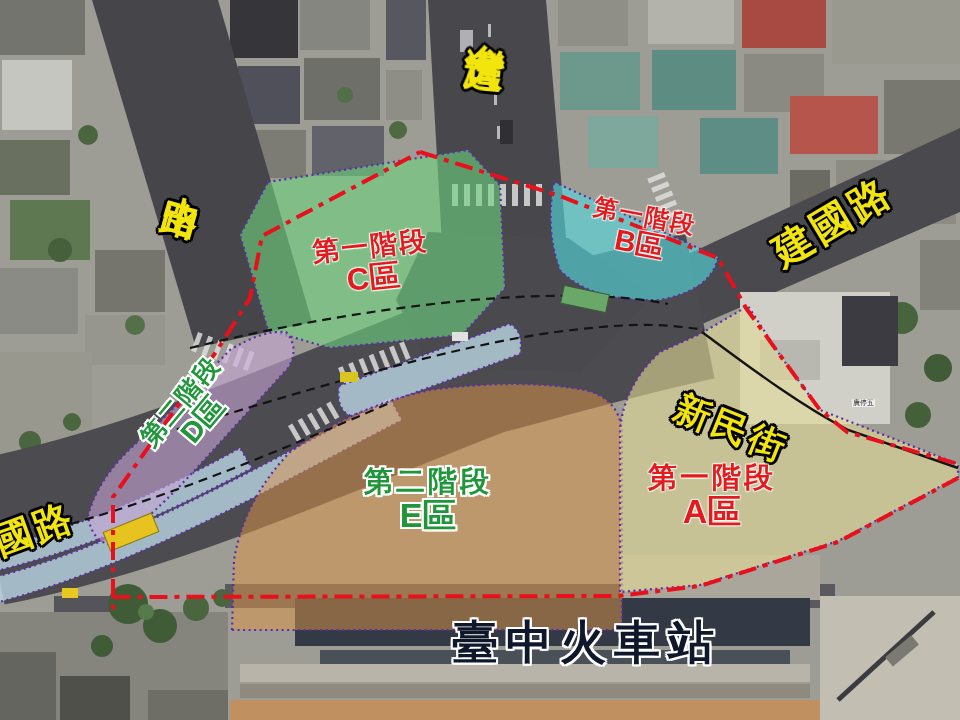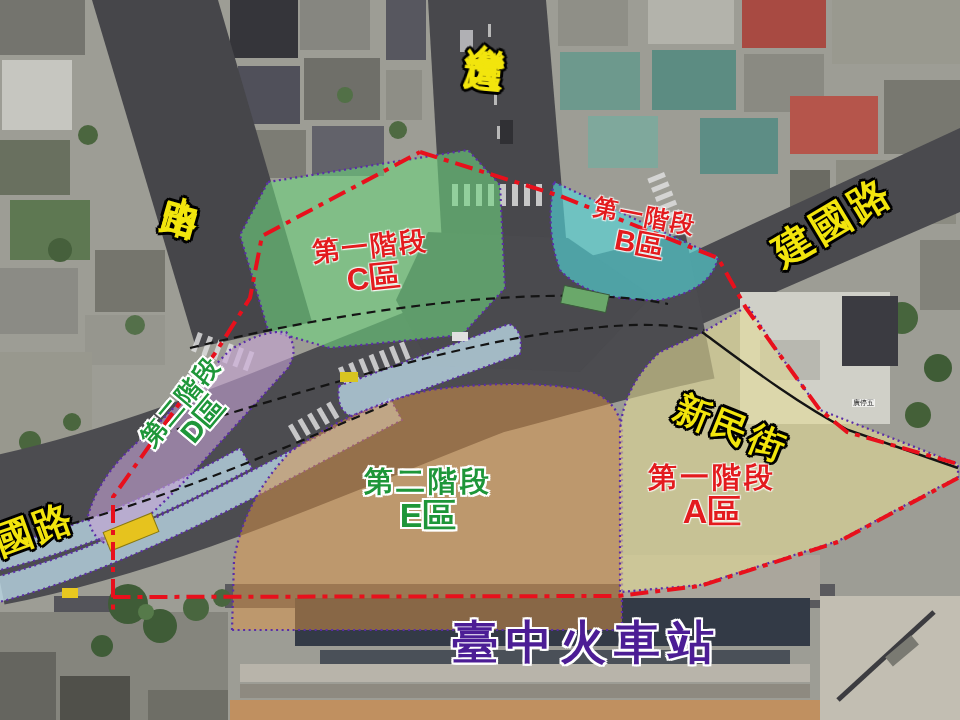--- a/index.html
+++ b/index.html
@@ -14,21 +14,21 @@
   .vert{writing-mode:vertical-rl;text-orientation:upright;letter-spacing:3px;}
   
   .zlabel{position:absolute;text-align:center;font-weight:bold;line-height:1.08;pointer-events:none;}
   .zlabel span{display:block;}
   .red-z{color:#e31b1e;
     text-shadow:1px 1px 1px rgba(255,255,255,.75),-1px -1px 1px rgba(255,255,255,.75),
                 1px -1px 1px rgba(255,255,255,.75),-1px 1px 1px rgba(255,255,255,.75);}
   .green-z{color:#1e9639;
     text-shadow:-2px -2px 0 #fff,2px -2px 0 #fff,-2px 2px 0 #fff,2px 2px 0 #fff,
                  0 -2px 0 #fff,0 2px 0 #fff,-2px 0 0 #fff,2px 0 0 #fff;}
-  .station-lbl{color:#4c1d95;font-size:46px;letter-spacing:8px;
+  .station-lbl{color:#0f172a;font-size:46px;letter-spacing:8px;
     text-shadow:-2px -2px 0 #fff,2px -2px 0 #fff,-2px 2px 0 #fff,2px 2px 0 #fff,
                  0 -2px 0 #fff,0 2px 0 #fff,-2px 0 0 #fff,2px 0 0 #fff;}
   .tiny-lbl{position:absolute;font-size:7px;color:#222;background:rgba(255,255,255,.65);
     padding:0 1px;line-height:8px;pointer-events:none;}
 </style>
 </head>
 <body>
 
 <div id="stage">
 

